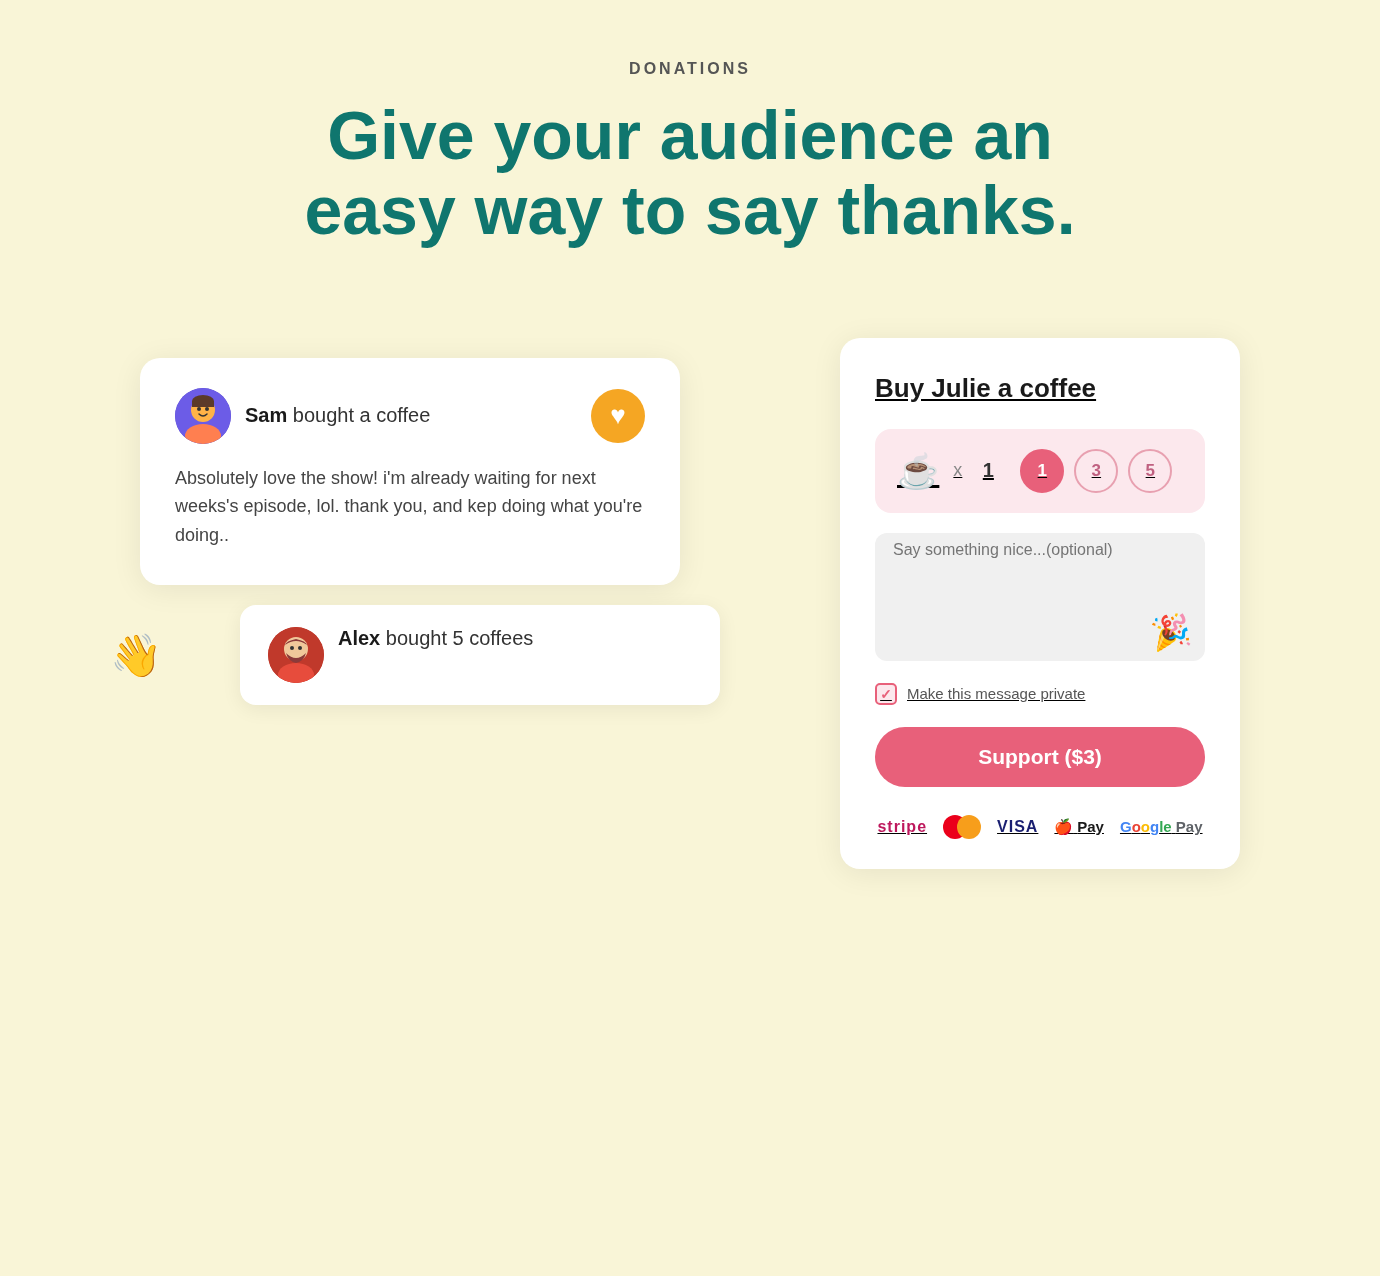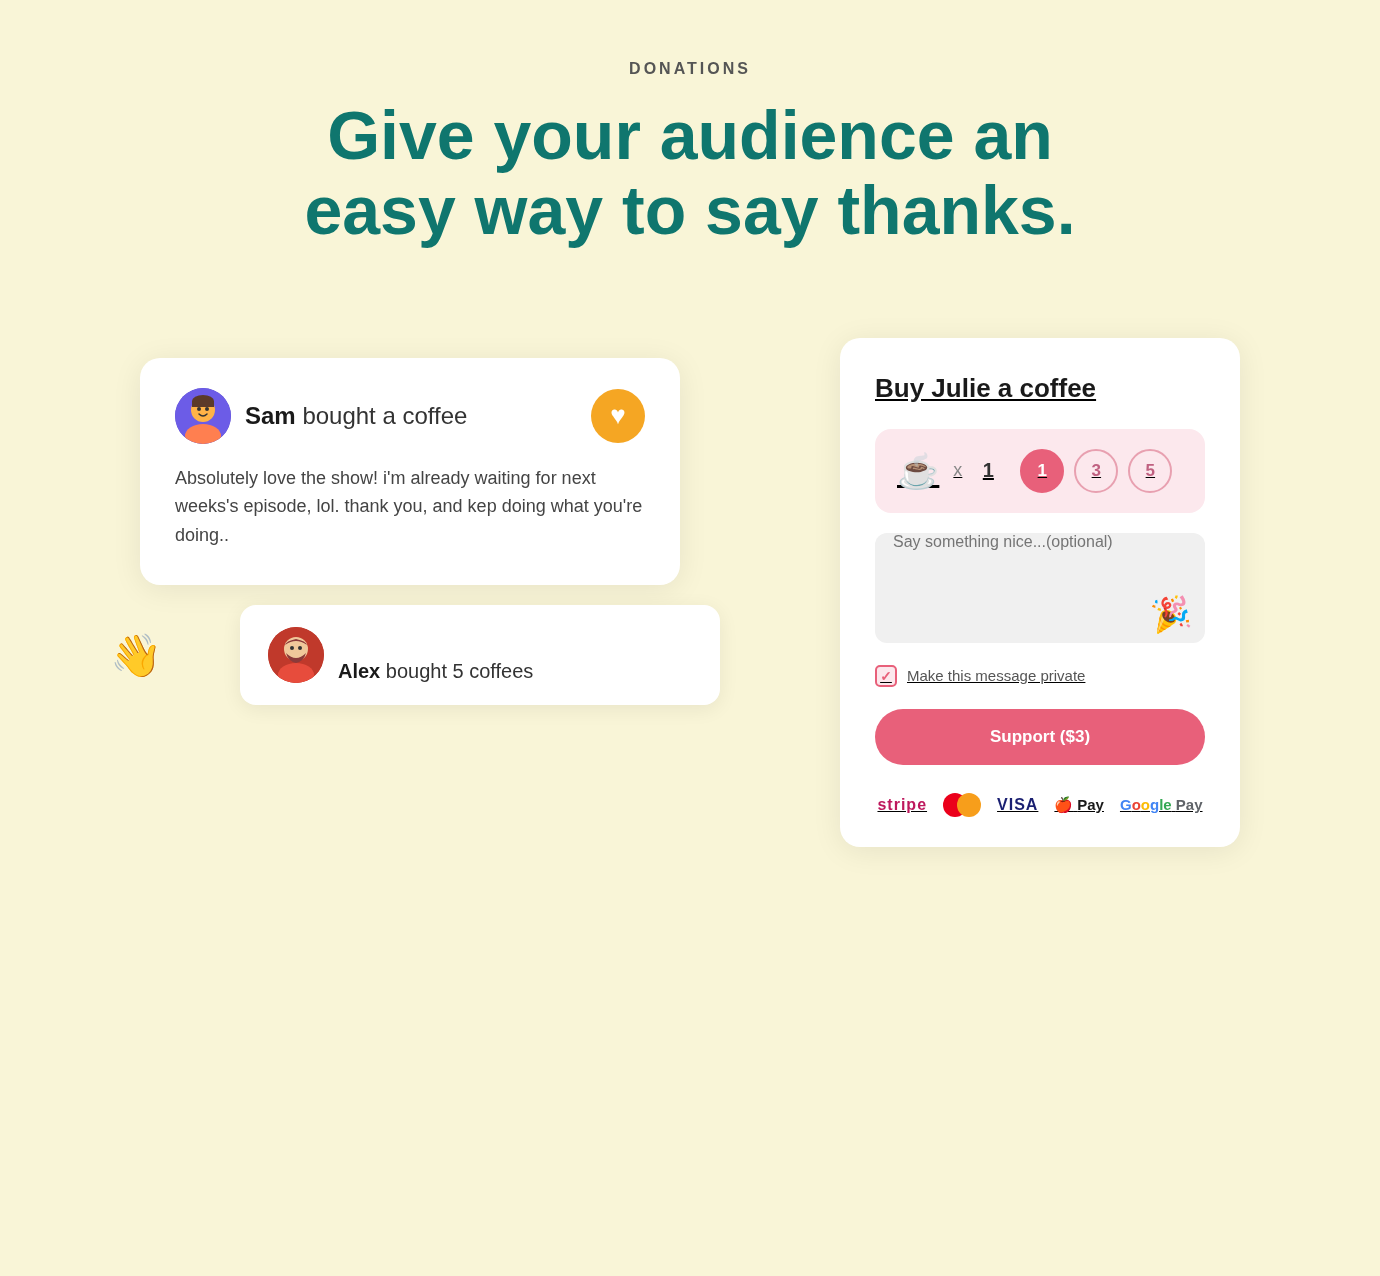--- a/index.html
+++ b/index.html
@@ -102,21 +102,21 @@
       font-size: 28px;
     }
     .avatar-anie {
       background: #16a085;
       display: flex;
       align-items: center;
       justify-content: center;
       font-size: 28px;
     }
     .card-user-text {
-      font-size: 24px;
+      font-size: 20px;
       color: #333;
     }
     .card-user-text strong {
       font-weight: 800;
       color: #1a1a1a;
     }
     .heart-badge {
       width: 54px;
       height: 54px;
       background: #f5a623;
@@ -134,21 +134,21 @@
       line-height: 1.6;
     }
 
     
     .small-card {
       background: #fff;
       border-radius: 16px;
       padding: 22px 28px;
       box-shadow: 0 4px 20px rgba(0,0,0,0.07);
       display: flex;
-      align-items: flex-end;
+      align-items: flex-start;
       gap: 14px;
       max-width: 480px;
       margin-bottom: 26px;
     }
     .small-card-text {
       font-size: 20px;
       color: #333;
     }
     .small-card-text strong {
       font-weight: 800;
@@ -238,24 +238,24 @@
 
     .message-area {
       position: relative;
       margin-bottom: 18px;
     }
     .message-textarea {
       width: 100%;
       background: #f0f0f0;
       border: none;
       border-radius: 12px;
-      padding: 0 18px;
+      padding: 8px 18px;
       font-size: 16px;
       color: #aaa;
-      height: 110px;
+      height: 128px;
       resize: none;
       font-family: inherit;
       outline: none;
     }
     .party-emoji {
       position: absolute;
       right: 14px;
       bottom: 14px;
       font-size: 32px;
       transform: rotate(-10deg);
@@ -288,21 +288,21 @@
       color: #555;
     }
 
     .support-button {
       width: 100%;
       background: #e8607a;
       color: #fff;
       border: none;
       border-radius: 50px;
       padding: 18px;
-      font-size: 17px;
+      font-size: 21px;
       font-weight: 700;
       cursor: pointer;
       margin-bottom: 28px;
       font-family: inherit;
     }
 
     .payment-methods {
       display: flex;
       align-items: center;
       justify-content: center;

